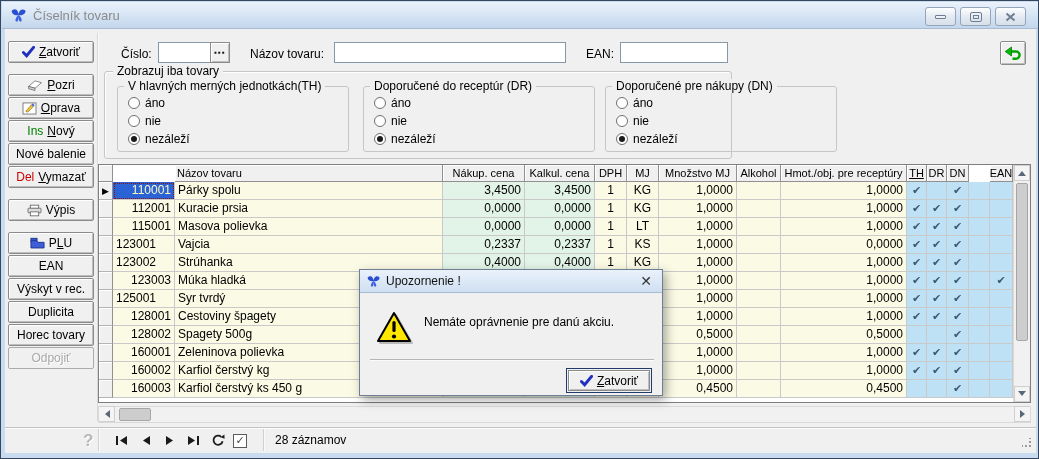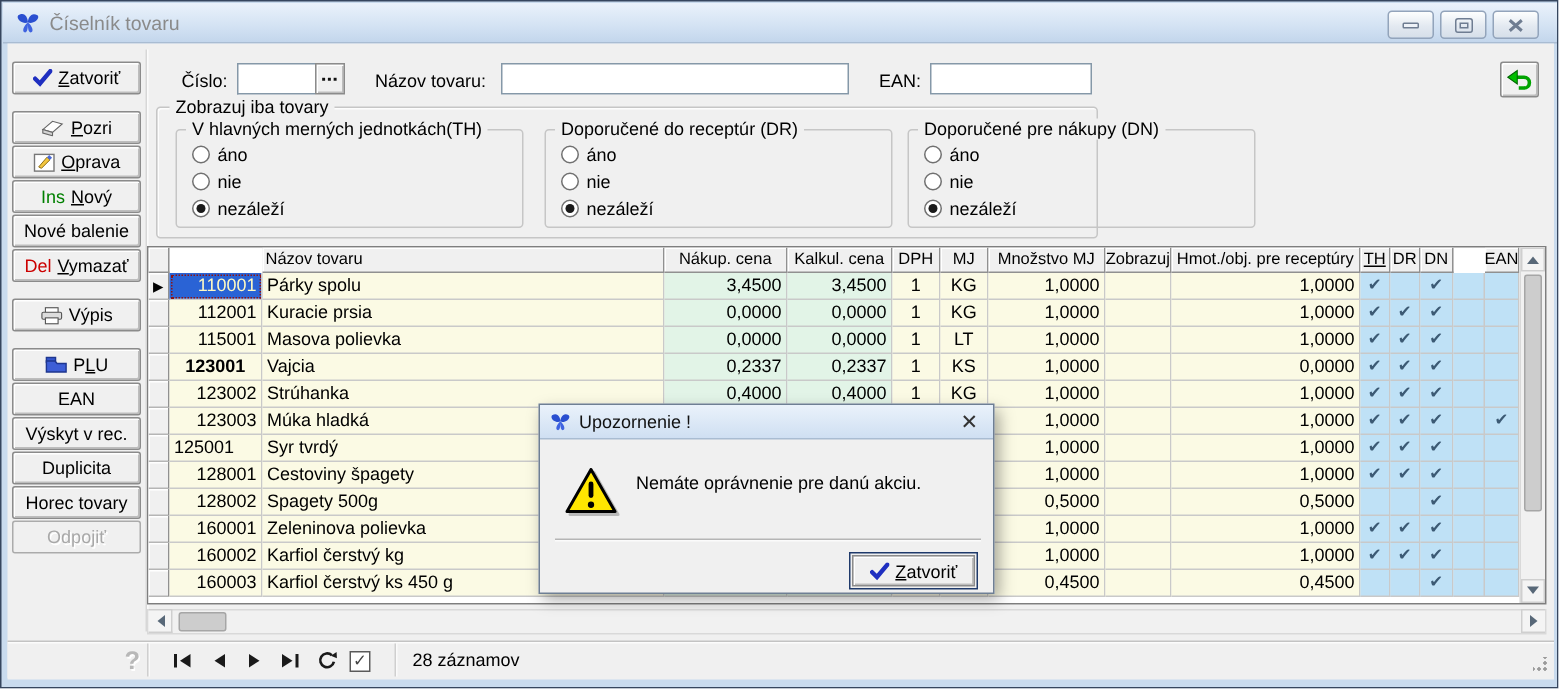--- a/index.html
+++ b/index.html
@@ -330,21 +330,21 @@
   <div class="grid">
     <div class="grid-header" id="grid-header">
         <span class="hcell" style="width: 14px;"></span>
         <span class="hcell" style="width: 62px; justify-content: flex-end; color: rgb(0, 0, 204); margin-top: 36px;">Číslo</span>
         <span class="hcell" style="width: 268px; justify-content: flex-start;">Názov tovaru</span>
         <span class="hcell" style="width: 82px;">Nákup. cena</span>
         <span class="hcell" style="width: 70px;">Kalkul. cena</span>
         <span class="hcell" style="width: 32px;">DPH</span>
         <span class="hcell" style="width: 32px;">MJ</span>
         <span class="hcell" style="width: 78px;">Množstvo MJ</span>
-        <span class="hcell" style="width: 44px;">Zobrazuj</span>
+        <span class="hcell" style="width: 44px;">Alkohol</span>
         <span class="hcell" style="width: 126px;">Hmot./obj. pre receptúry</span>
         <span class="hcell" style="width: 20px; text-decoration: underline;">TH</span>
         <span class="hcell" style="width: 20px;">DR</span>
         <span class="hcell" style="width: 22px;">DN</span>
         <span class="hcell" style="width: 21px; margin-top: 45px;">PE</span>
         <span class="hcell" style="width: 23px;">EAN</span>
       </div>
     <div class="grid-body" id="grid-body">
         <div class="grow">
           <span class="mcell">▶</span>
@@ -392,38 +392,38 @@
           <span class="cell bg-y" style="width: 44px; text-align: right;"></span>
           <span class="cell bg-y" style="width: 126px; text-align: right;">1,0000</span>
           <span class="cell bg-b" style="width: 20px; text-align: center;">✔</span>
           <span class="cell bg-b" style="width: 20px; text-align: center;">✔</span>
           <span class="cell bg-b" style="width: 22px; text-align: center;">✔</span>
           <span class="cell bg-b" style="width: 21px; text-align: center;"></span>
           <span class="cell bg-b" style="width: 23px; text-align: center;"></span>
         </div>
         <div class="grow">
           <span class="mcell"></span>
-          <span class="cell bg-y" style="width: 62px; text-align: center; font-weight: bold;">123001</span>
+          <span class="cell bg-y" style="width: 62px; text-align: left;">123001</span>
           <span class="cell bg-y" style="width: 268px; text-align: left;">Vajcia</span>
           <span class="cell bg-g" style="width: 82px; text-align: right;">0,2337</span>
           <span class="cell bg-g" style="width: 70px; text-align: right;">0,2337</span>
           <span class="cell bg-y" style="width: 32px; text-align: center;">1</span>
           <span class="cell bg-y" style="width: 32px; text-align: center;">KS</span>
           <span class="cell bg-y" style="width: 78px; text-align: right;">1,0000</span>
           <span class="cell bg-y" style="width: 44px; text-align: right;"></span>
           <span class="cell bg-y" style="width: 126px; text-align: right;">0,0000</span>
           <span class="cell bg-b" style="width: 20px; text-align: center;">✔</span>
           <span class="cell bg-b" style="width: 20px; text-align: center;">✔</span>
           <span class="cell bg-b" style="width: 22px; text-align: center;">✔</span>
           <span class="cell bg-b" style="width: 21px; text-align: center;"></span>
           <span class="cell bg-b" style="width: 23px; text-align: center;"></span>
         </div>
         <div class="grow">
           <span class="mcell"></span>
-          <span class="cell bg-y" style="width: 62px; text-align: right;">123002</span>
+          <span class="cell bg-y" style="width: 62px; text-align: left;">123002</span>
           <span class="cell bg-y" style="width: 268px; text-align: left;">Strúhanka</span>
           <span class="cell bg-g" style="width: 82px; text-align: right;">0,4000</span>
           <span class="cell bg-g" style="width: 70px; text-align: right;">0,4000</span>
           <span class="cell bg-y" style="width: 32px; text-align: center;">1</span>
           <span class="cell bg-y" style="width: 32px; text-align: center;">KG</span>
           <span class="cell bg-y" style="width: 78px; text-align: right;">1,0000</span>
           <span class="cell bg-y" style="width: 44px; text-align: right;"></span>
           <span class="cell bg-y" style="width: 126px; text-align: right;">1,0000</span>
           <span class="cell bg-b" style="width: 20px; text-align: center;">✔</span>
           <span class="cell bg-b" style="width: 20px; text-align: center;">✔</span>

